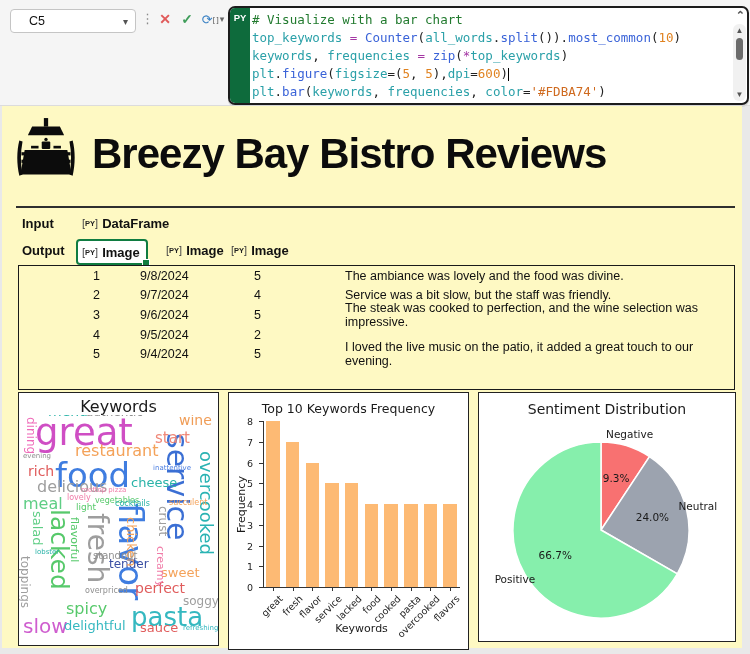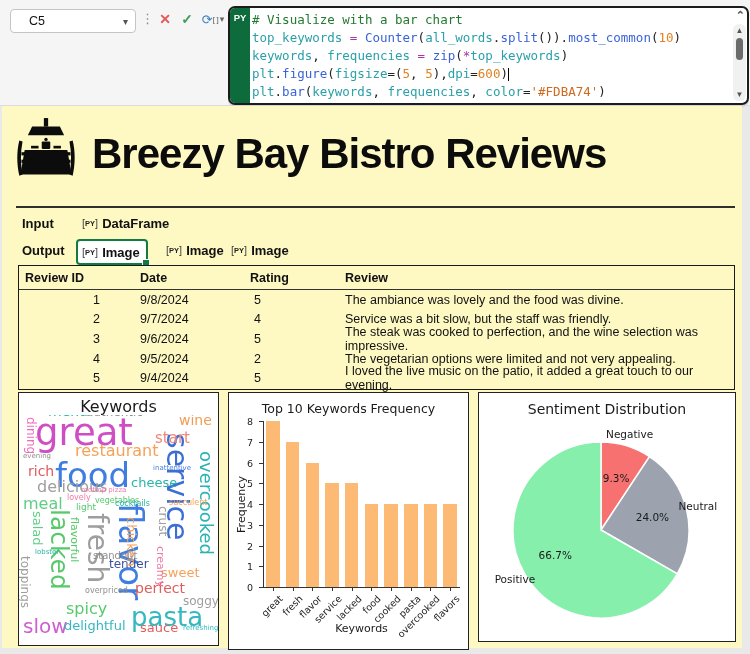--- a/index.html
+++ b/index.html
@@ -149,26 +149,20 @@
           <span class="pyico"><span class="br">[</span>PY<span class="br">]</span></span>
           <span class="lbl">Image</span>
         </div>
         <div class="chip" style="left: 225px; top: 133px; position: absolute;">
           <span class="pyico"><span class="br">[</span>PY<span class="br">]</span></span>
           <span class="lbl">Image</span>
         </div>
       </div>
 
     <div class="rtable">
-      <div class="thead" id="thead">
-          <div class="c-id">Review ID</div>
-          <div class="c-date">Date</div>
-          <div class="c-rating">Rating</div>
-          <div class="c-review">Review</div>
-        </div>
       <div id="tbody">
           <div class="trow">
             <div class="c-id">1</div>
             <div class="c-date">9/8/2024</div>
             <div class="c-rating">5</div>
             <div class="c-review">The ambiance was lovely and the food was divine.</div>
           </div>
           <div class="trow">
             <div class="c-id">2</div>
             <div class="c-date">9/7/2024</div>
@@ -178,21 +172,20 @@
           <div class="trow">
             <div class="c-id">3</div>
             <div class="c-date">9/6/2024</div>
             <div class="c-rating">5</div>
             <div class="c-review">The steak was cooked to perfection, and the wine selection was impressive.</div>
           </div>
           <div class="trow">
             <div class="c-id">4</div>
             <div class="c-date">9/5/2024</div>
             <div class="c-rating">2</div>
-            <div class="c-review">The vegetarian options were limited and not very appealing.</div>
           </div>
           <div class="trow">
             <div class="c-id">5</div>
             <div class="c-date">9/4/2024</div>
             <div class="c-rating">5</div>
             <div class="c-review">I loved the live music on the patio, it added a great touch to our evening.</div>
           </div>
         </div>
     </div>
 

